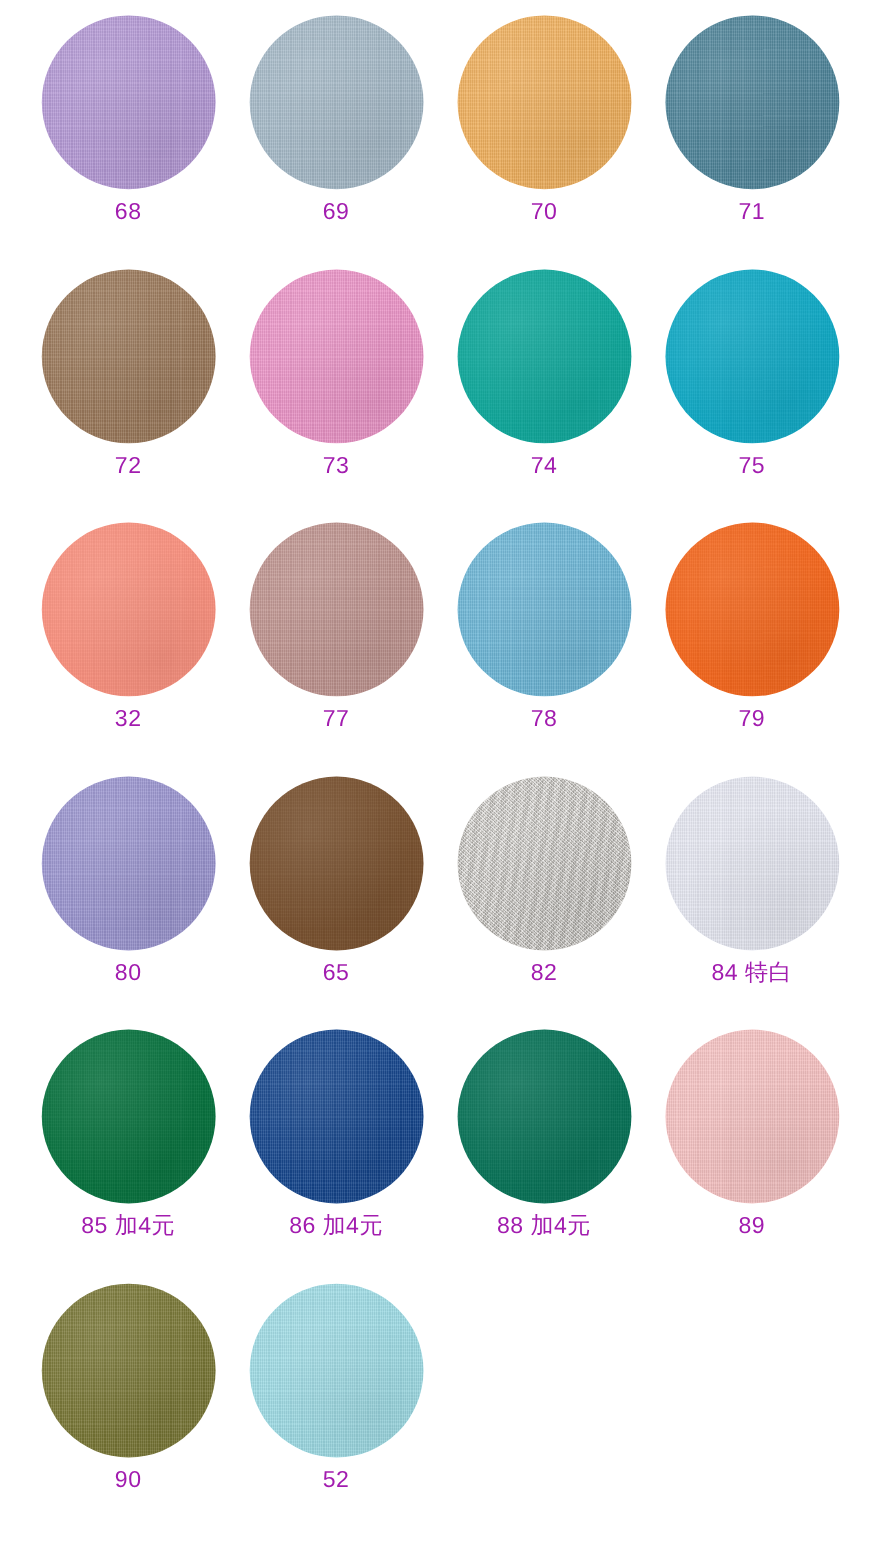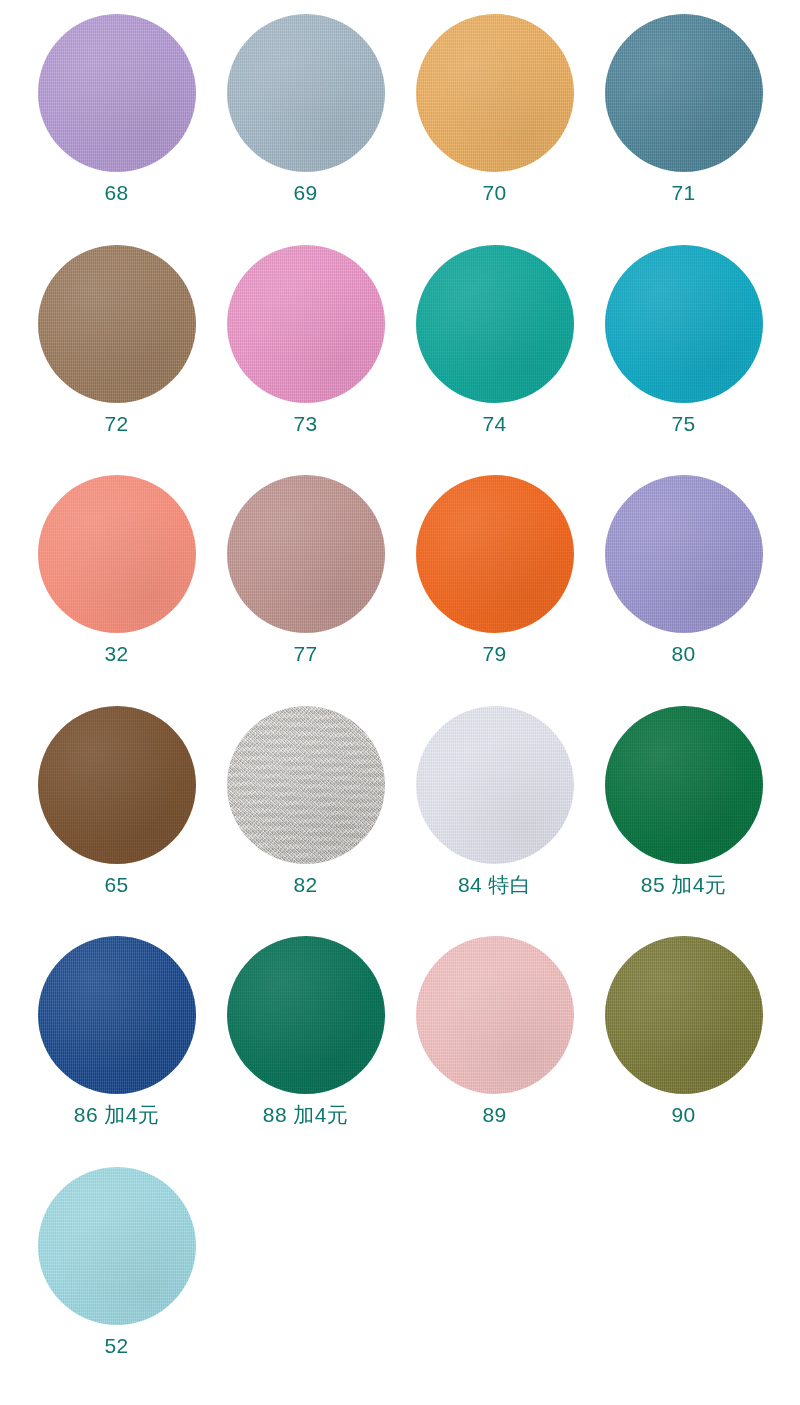--- a/index.html
+++ b/index.html
@@ -126,21 +126,21 @@
         rgba(255,255,255,0.02) 0px,
         rgba(255,255,255,0.02) 1px,
         rgba(0,0,0,0.015) 1px,
         rgba(0,0,0,0.015) 3px);
   }
 
   .swatch-label {
     margin-top: 7px;
     font-size: 21px;
     line-height: 1.12;
-    color: #0f766e;
+    color: #a21caf;
     letter-spacing: 0.4px;
     text-align: center;
     white-space: nowrap;
     font-family: "Liberation Sans", "DejaVu Sans", sans-serif;
   }
 </style>
 </head>
 <body>
 
 <div id="swatch-sheet">
@@ -200,20 +200,26 @@
         <div class="swatch-label">32</div>
       </div>
       <div class="swatch-cell">
         <div class="swatch-disc-wrap">
           <div class="swatch-disc" style="background-color: rgb(192, 149, 144);"></div>
         </div>
         <div class="swatch-label">77</div>
       </div>
       <div class="swatch-cell">
         <div class="swatch-disc-wrap">
+          <div class="swatch-disc" style="background-color: rgb(107, 181, 213);"></div>
+        </div>
+        <div class="swatch-label">78</div>
+      </div>
+      <div class="swatch-cell">
+        <div class="swatch-disc-wrap">
           <div class="swatch-disc smooth" style="background-color: rgb(243, 104, 31);"></div>
         </div>
         <div class="swatch-label">79</div>
       </div>
       <div class="swatch-cell">
         <div class="swatch-disc-wrap">
           <div class="swatch-disc" style="background-color: rgb(155, 150, 208);"></div>
         </div>
         <div class="swatch-label">80</div>
       </div>

